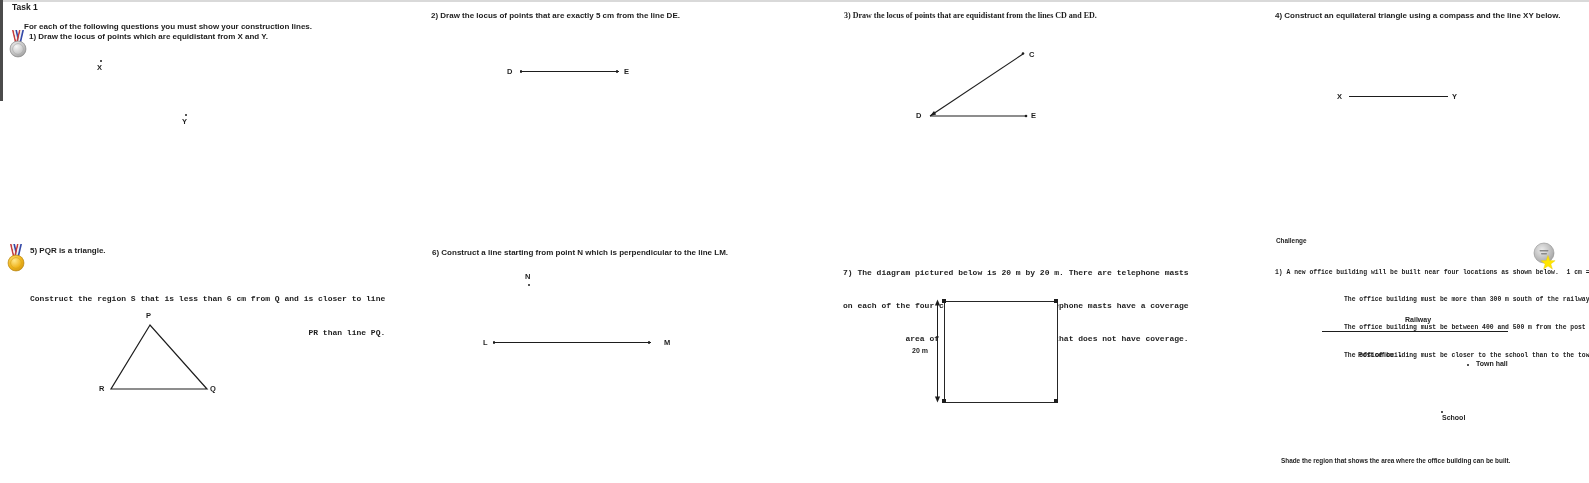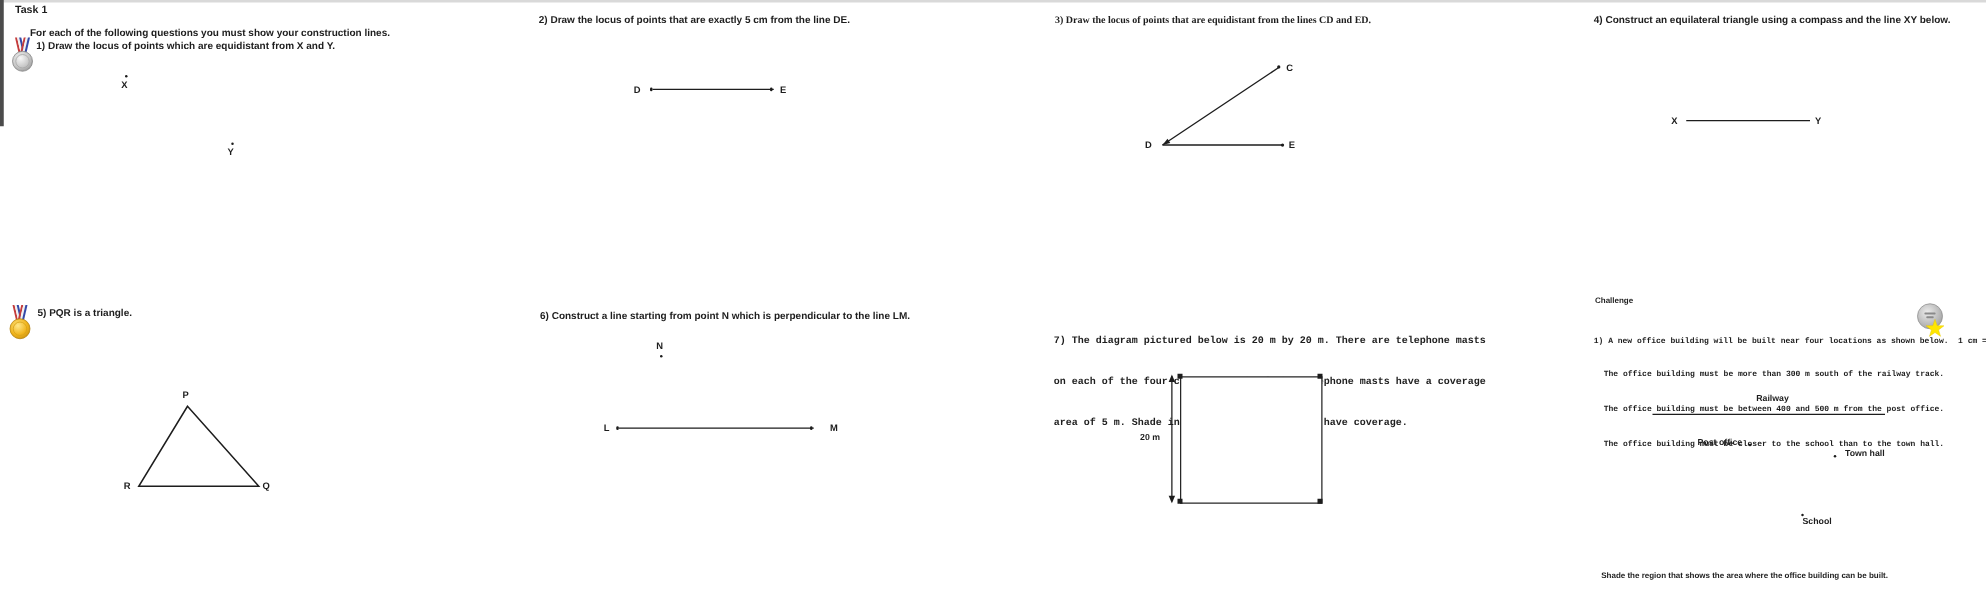--- a/index.html
+++ b/index.html
@@ -1,18 +1,18 @@
 <!DOCTYPE html>
 <html><head>
 <meta charset="utf-8">
 <style>
   html,body{margin:0;padding:0;background:#fff;}
   .page{position:relative;width:1589px;height:483px;background:#ffffff;overflow:hidden;
         font-family:"Liberation Sans",sans-serif;color:#1d1d1d;}
-  .abs{position:absolute;white-space:pre;}
+  .abs{position:absolute;white-space:pre;text-align:right;}
   .t85b{font-size:8.5px;font-weight:700;}
   .t8{font-size:8px;font-weight:600;}
   .t8 .ln{line-height:11px;}
   .t6{font-size:6.4px;font-weight:600;}
   .t7{font-size:7px;font-weight:600;}
   .lbl{font-size:7.5px;font-weight:700;}
   .dot{position:absolute;width:2.4px;height:2.4px;border-radius:50%;background:#1d1d1d;}
   .hline{position:absolute;height:1.2px;background:#1d1d1d;}
   .square{position:absolute;border:1.4px solid #262626;background:#fff;}
   .mast{position:absolute;width:3.6px;height:3.6px;background:#1d1d1d;}
@@ -91,20 +91,24 @@
     <polygon points="4.67,1 6.33,1 9.33,14 7.67,14" fill="#f2f2f2"></polygon>
     <polygon points="6.33,1 8,1 11,14 9.33,14" fill="#3449a8"></polygon>
     <polygon points="10,1 11.67,1 8.67,14 7,14" fill="#c43c3c"></polygon>
     <polygon points="11.67,1 13.33,1 10.33,14 8.67,14" fill="#f2f2f2"></polygon>
     <polygon points="13.33,1 15,1 12,14 10.33,14" fill="#3449a8"></polygon>
     <circle cx="9" cy="20" r="8" fill="url(#gGold)" stroke="#b07d08" stroke-width="0.6"></circle>
     <circle cx="9" cy="20" r="5.4" fill="none" stroke="#d9a51a" stroke-width="0.7"></circle>
   </svg>
 
   <div class="abs t8" style="left:30px;top:246px;">5) PQR is a triangle.</div>
+  <div class="abs t8 para" style="left:30px;top:270px;line-height:11.5px;">
+    <span class="ln">Construct the region S that is less than 6 cm from Q and is closer to line</span>
+    <span class="ln">PR than line PQ.</span>
+  </div>
   <svg style="left:103px;top:318px;" width="112" height="76" viewBox="0 0 112 76">
     <polygon points="47,7 8,71 104,71" fill="none" stroke="#1d1d1d" stroke-width="1.2"></polygon>
   </svg>
   <div class="abs lbl" style="left:146px;top:311px;">P</div>
   <div class="abs lbl" style="left:99px;top:384px;">R</div>
   <div class="abs lbl" style="left:210px;top:384px;">Q</div>
 
   <div class="abs t8" style="left:432px;top:248px;">6) Construct a line starting from point N which is perpendicular to the line LM.</div>
   <div class="abs lbl" style="left:525px;top:272px;">N</div>
   <div class="dot" style="left:527.5px;top:283.5px;"></div>

